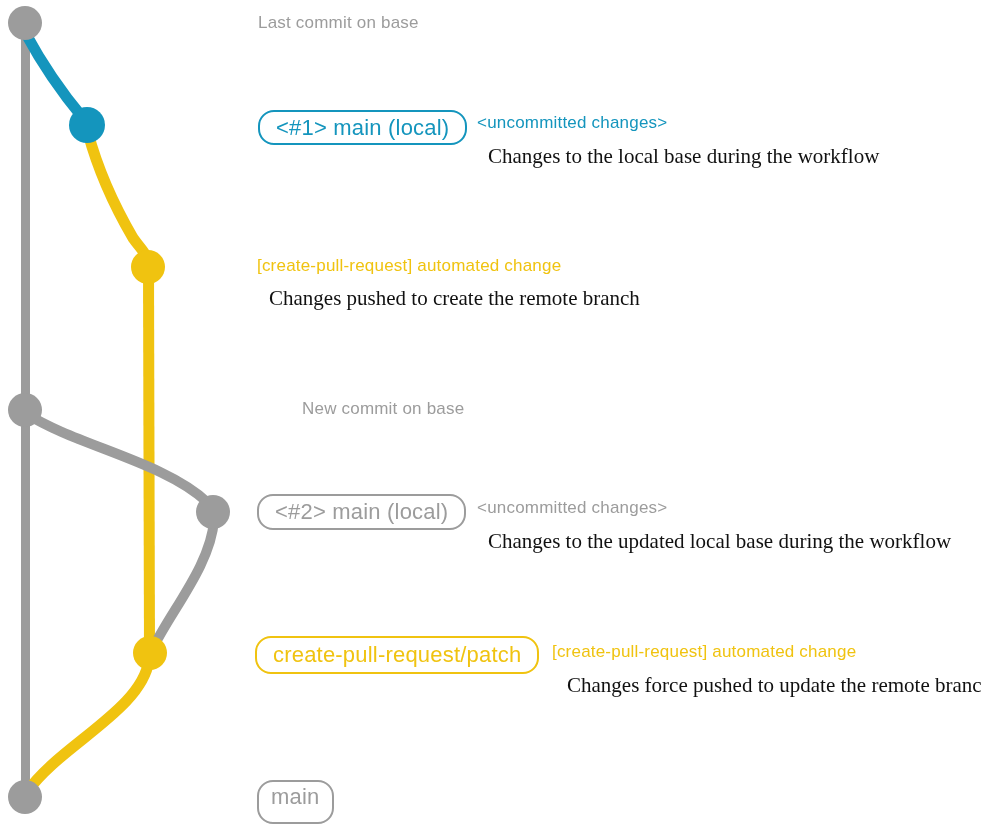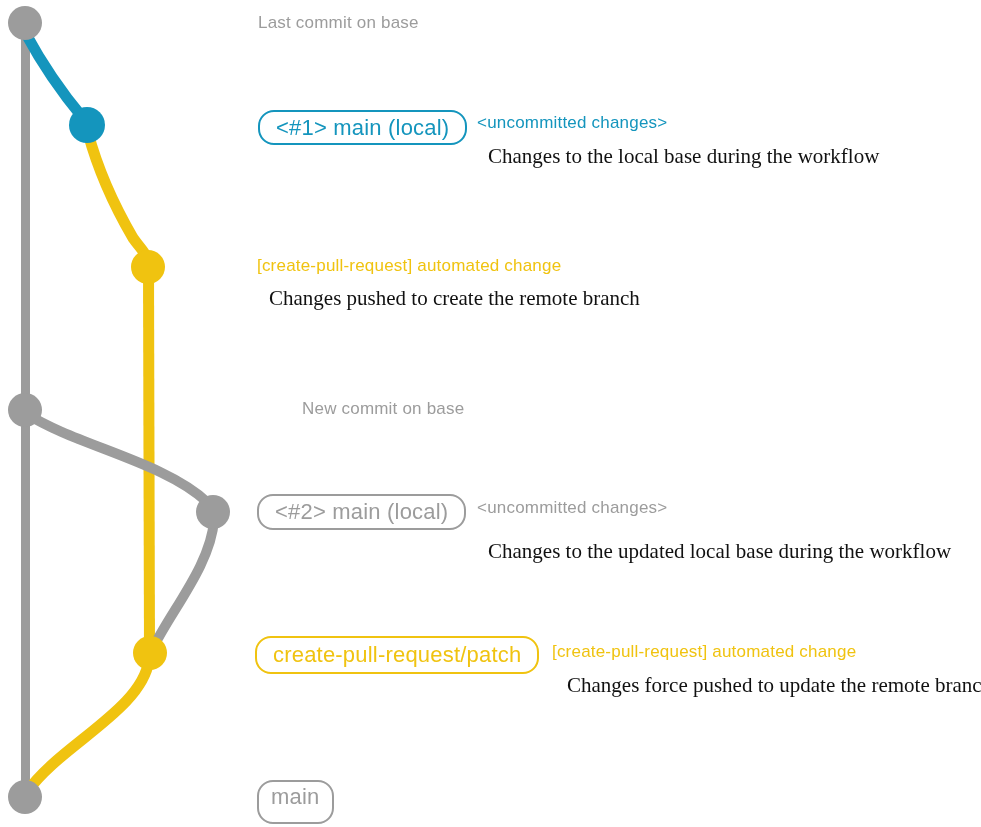--- a/index.html
+++ b/index.html
@@ -75,21 +75,21 @@
   <div class="lbl sans22 blue-t" style="left:477px;top:114px;">&lt;uncommitted changes&gt;</div>
   <div class="lbl serif-note" style="left:488px;top:146px;">Changes to the local base during the workflow</div>
 
   <div class="lbl sans22 yellow-t" style="left:257px;top:257px;">[create-pull-request] automated change</div>
   <div class="lbl serif-note" style="left:269px;top:288px;">Changes pushed to create the remote branch</div>
 
   <div class="lbl sans22 gray-t" style="left:258px;top:400px;margin-left:44px;">New commit on base</div>
 
   <div class="tag tag-gray" style="left:257px;top:494px;height:36px;line-height:32px;">&lt;#2&gt; main (local)</div>
   <div class="lbl sans22 gray-t" style="left:477px;top:499px;">&lt;uncommitted changes&gt;</div>
-  <div class="lbl serif-note" style="left:488px;top:531px;margin-top:10px;">Changes to the updated local base during the workflow</div>
+  <div class="lbl serif-note" style="left:488px;top:531px;">Changes to the updated local base during the workflow</div>
 
   <div class="tag tag-yellow" style="left:255px;top:636px;height:38px;line-height:34px;">create-pull-request/patch</div>
   <div class="lbl sans22 yellow-t" style="left:552px;top:643px;">[create-pull-request] automated change</div>
   <div class="lbl serif-note" style="left:567px;top:675px;">Changes force pushed to update the remote branch</div>
 
   <div class="tag tag-gray" style="left:257px;top:780px;height:44px;line-height:30px;padding:0 12px;">main</div>
 
 </div>
 
 </body></html>

